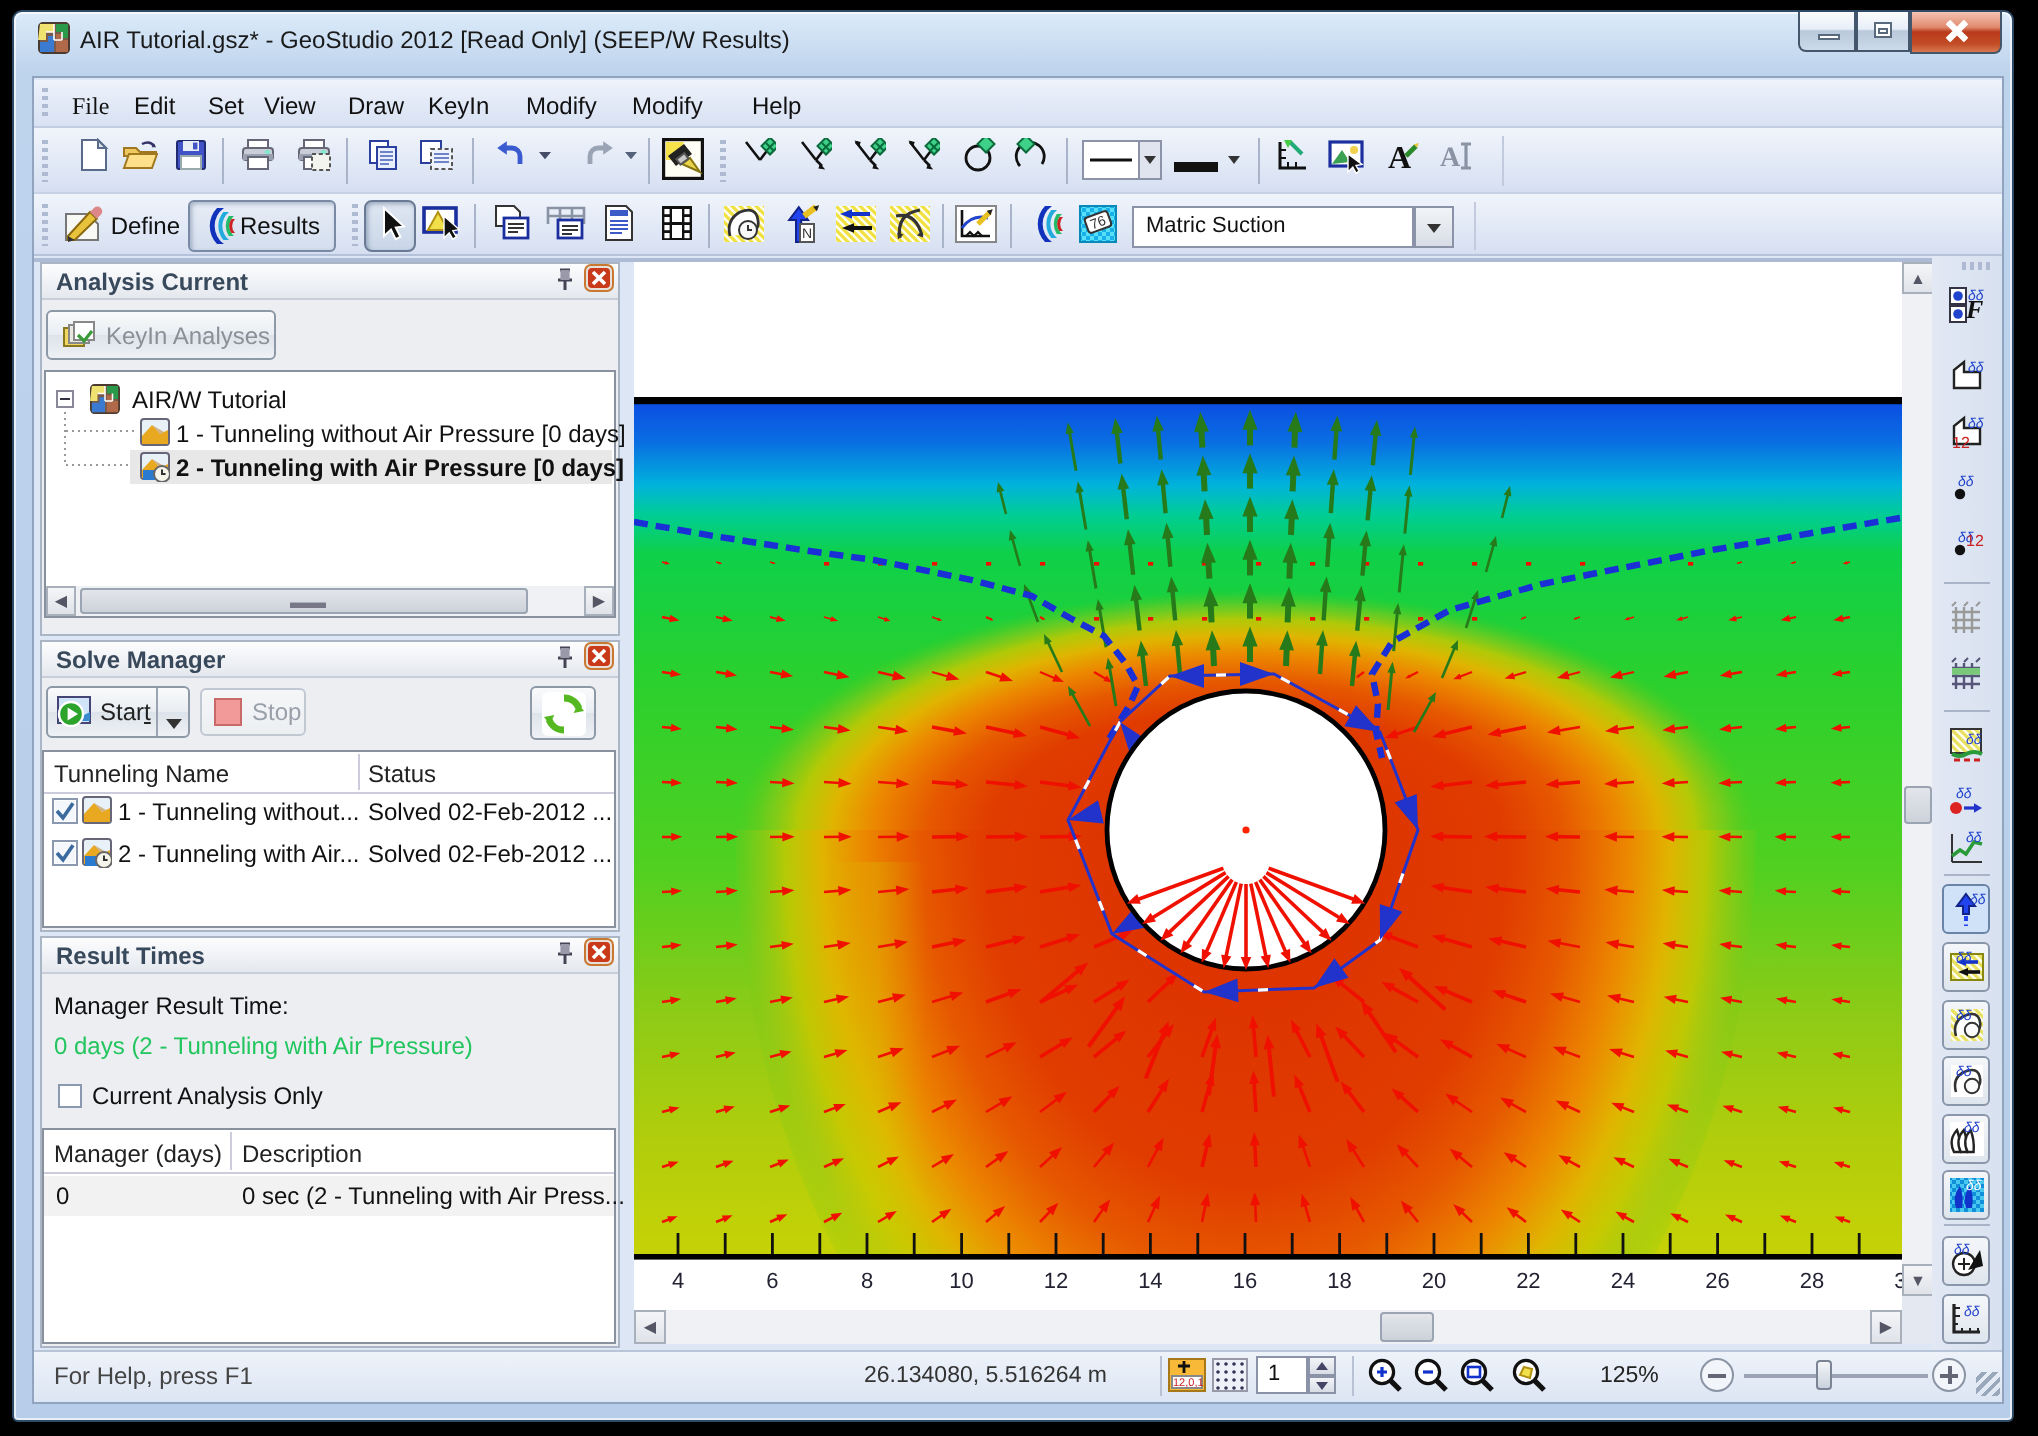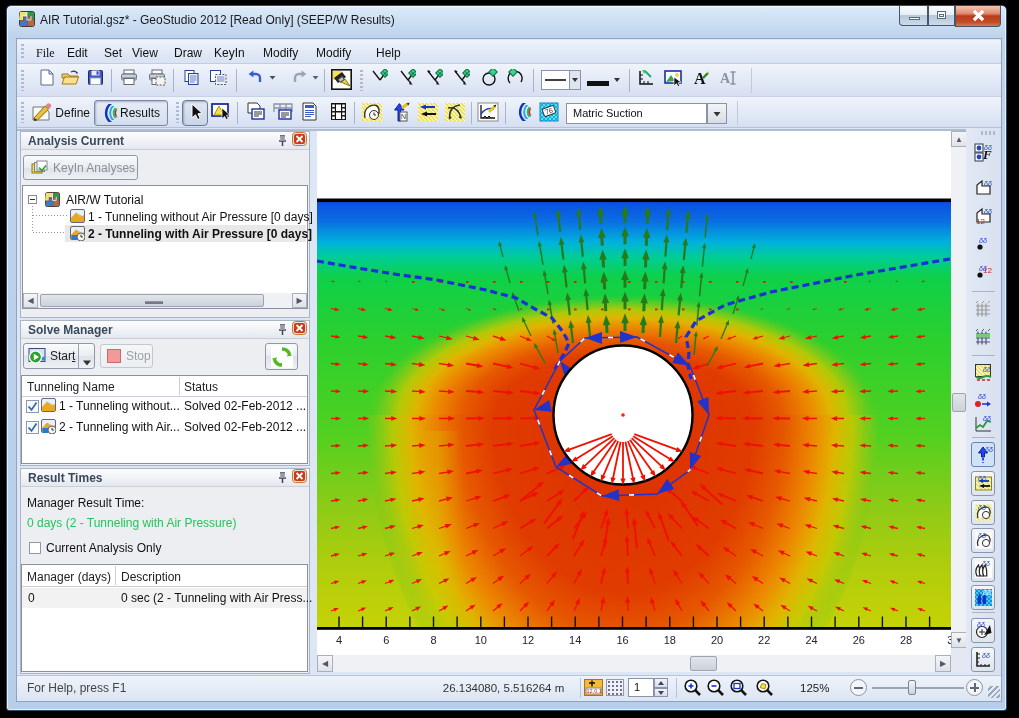--- a/index.html
+++ b/index.html
@@ -1596,21 +1596,21 @@
   </div>
 <div class="rbtn" style="top:647px;height:25px;border:1px solid #8a97ab;border-radius:3px;background:linear-gradient(180deg,#f4f6f9,#dfe5ed);">
     <svg width="19" height="19" viewBox="0 0 19 19" style="">
       <path d="M3,2 v14 h13" fill="none" stroke="#222" stroke-width="1.6"></path>
       <path d="M3,4 h3 M3,8 h3 M3,12 h2 M7,16 v-2 M11,16 v-2 M15,16 v-2" stroke="#222"></path>
       <text x="8" y="8" font-size="7" fill="#2244cc" font-family="Liberation Sans" font-style="italic">δδ</text>
     </svg>
   </div>
 <div class="statusbar"></div>
 <div class="abs" style="left:27px;top:681px;font-size:12px;color:#444;">For Help, press F1</div>
-<div class="abs" style="left:432px;top:682px;width:143px;font-size:11.5px;color:#333;text-align:center;">26.134080, 5.516264 m</div>
+<div class="abs" style="left:432px;top:682px;width:143px;font-size:11.5px;color:#333;text-align:left;">26.134080, 5.516264 m</div>
 <div class="abs" style="left:580px;top:678px;width:1px;height:20px;background:#b8c2d4;"></div>
 <div class="abs" style="left:584px;top:679px;"><svg width="19" height="17" viewBox="0 0 19 17" style="">
       <rect x="0.5" y="0.5" width="18" height="16" fill="#f8b838" stroke="#a87818"></rect>
       <path d="M5,4 h6 M8,1.5 v6" stroke="#111" stroke-width="1.4"></path>
       <rect x="2" y="9" width="15" height="6" fill="#fff" stroke="#888"></rect>
       <text x="2.5" y="14" font-size="5.5" fill="#c22" font-family="Liberation Sans">12,0,1</text>
     </svg></div>
 <div class="abs" style="left:606px;top:679px;"><svg width="18" height="17" viewBox="0 0 18 17" style="">
       <rect x="0.5" y="0.5" width="17" height="16" fill="#eef2f8" stroke="#99a"></rect>
       <circle cx="3" cy="3" r="0.9" fill="#335"></circle>

